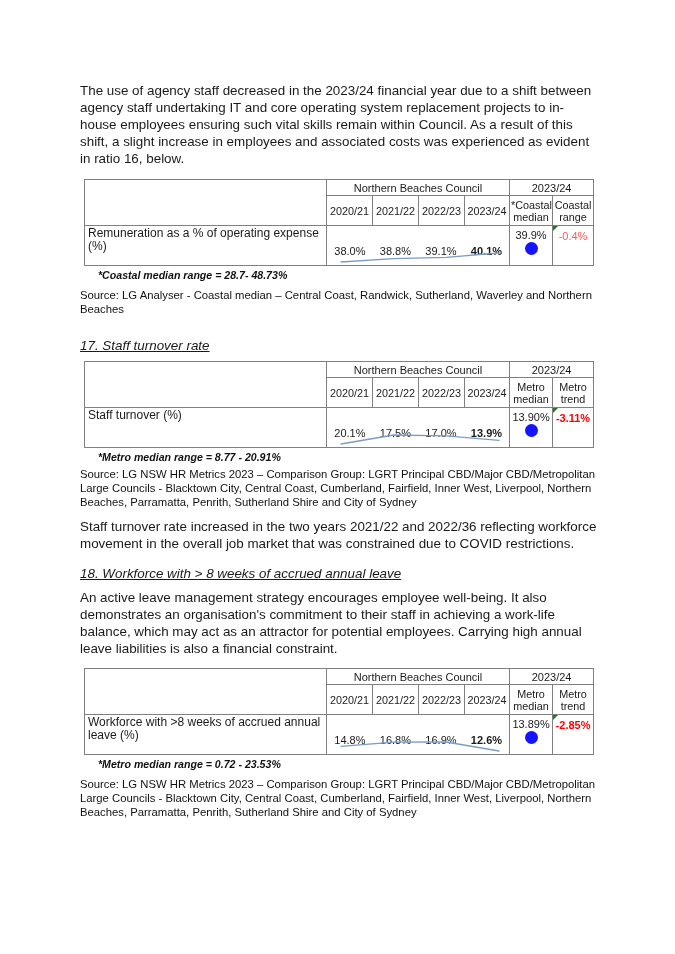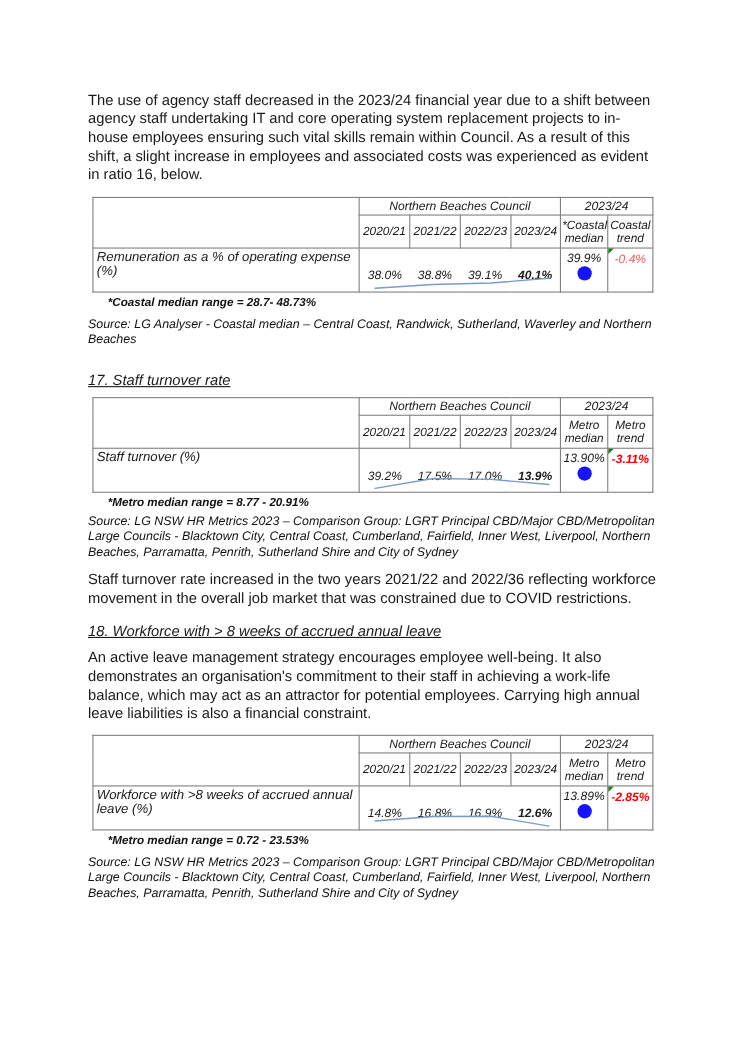--- a/index.html
+++ b/index.html
@@ -6,26 +6,26 @@
   html,body { background:#ffffff; }
   body { font-family:"Liberation Sans", sans-serif; color:#1a1a1a; }
   .page { position:relative; width:675px; height:954px; background:#fff; overflow:hidden; }
   .content { position:absolute; left:80px; top:82px; width:518px; }
 
   p.body-text { font-size:13.4px; line-height:17px; }
   h2.section-heading {
     font-size:13.4px; font-weight:normal; font-style:italic;
     text-decoration:underline; line-height:15px;
   }
-  .src-note { font-size:11.3px; font-style:italic; line-height:14px; color:#111; }
+  .src-note { font-size:11.3px; line-height:14px; color:#111; }
   .footnote { font-size:10.6px; font-style:italic; font-weight:600; margin-left:18px; color:#111; }
 
   
   table.metric { border-collapse:collapse; table-layout:fixed; width:509px; margin-left:4px; }
-  table.metric td, table.metric th { border:1px solid #808080; font-weight:normal;font-style:italic; }
+  table.metric td, table.metric th { border:1px solid #808080; font-weight:normal; }
   .c-label { width:242px; }
   .c-year  { width:46px; }
   .c-year4 { width:45px; }
   .c-med   { width:43px; }
   .c-trend { width:41px; }
 
   td.group-head, td.period-head {
     height:16px; text-align:center; font-weight:bold; font-size:11px; padding:1px 0;
   }
   td.subhead {
@@ -96,21 +96,21 @@
           <td class="head-empty" rowspan="2"></td>
           <td class="group-head" colspan="4">Northern Beaches Council</td>
           <td class="period-head" colspan="2">2023/24</td>
         </tr>
         <tr>
           <td class="subhead">2020/21</td>
           <td class="subhead">2021/22</td>
           <td class="subhead">2022/23</td>
           <td class="subhead">2023/24</td>
           <td class="subhead">*Coastal median</td>
-          <td class="subhead">Coastal trend</td>
+          <td class="subhead">Coastal range</td>
         </tr>
         <tr class="data-row">
           <td class="row-label">Remuneration as a % of operating expense (%)</td>
           <td class="vals-cell" colspan="4">
             <div class="vals">
               <span class="val">38.0%</span>
               <span class="val">38.8%</span>
               <span class="val">39.1%</span>
               <span class="val">40.1%</span>
             </div>
@@ -158,21 +158,21 @@
           <td class="subhead">2021/22</td>
           <td class="subhead">2022/23</td>
           <td class="subhead">2023/24</td>
           <td class="subhead">Metro median</td>
           <td class="subhead">Metro trend</td>
         </tr>
         <tr class="data-row">
           <td class="row-label">Staff turnover (%)</td>
           <td class="vals-cell" colspan="4">
             <div class="vals">
-              <span class="val">39.2%</span>
+              <span class="val">20.1%</span>
               <span class="val">17.5%</span>
               <span class="val">17.0%</span>
               <span class="val">13.9%</span>
             </div>
             <div class="spark">
                 <svg width="166" height="13" xmlns="http://www.w3.org/2000/svg">
                   <polyline points="4.0,11.0 56.7,2.0 109.3,2.8 162.0,7.4" fill="none" stroke="#7b9bc8" stroke-width="1.3" stroke-linejoin="round" stroke-linecap="round"></polyline>
                 </svg>
               </div>
           </td>

